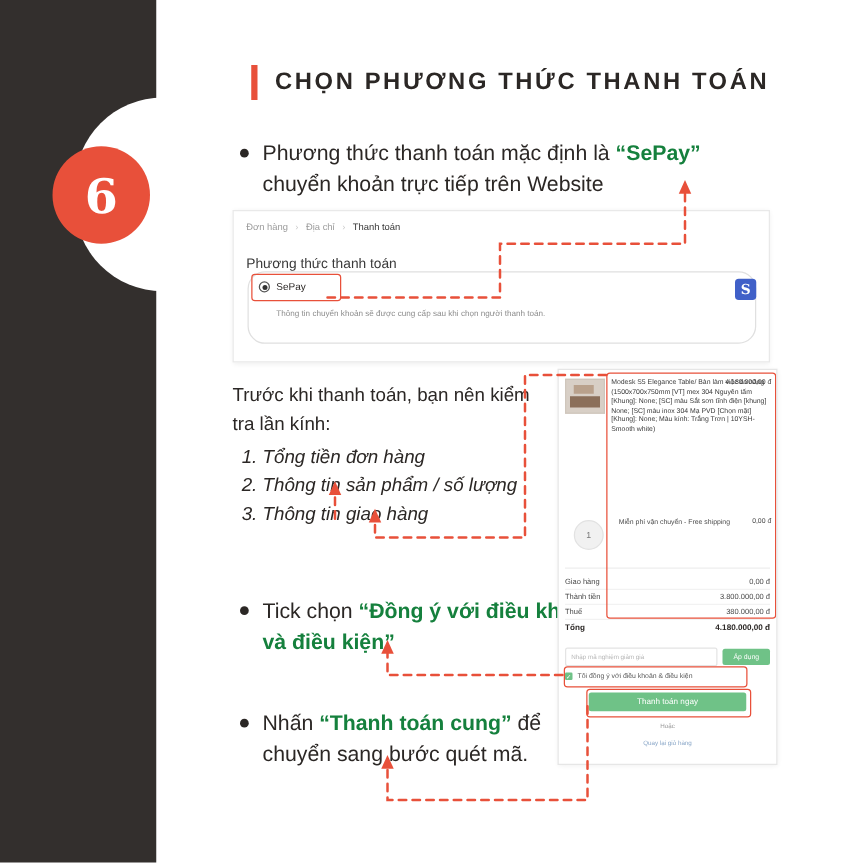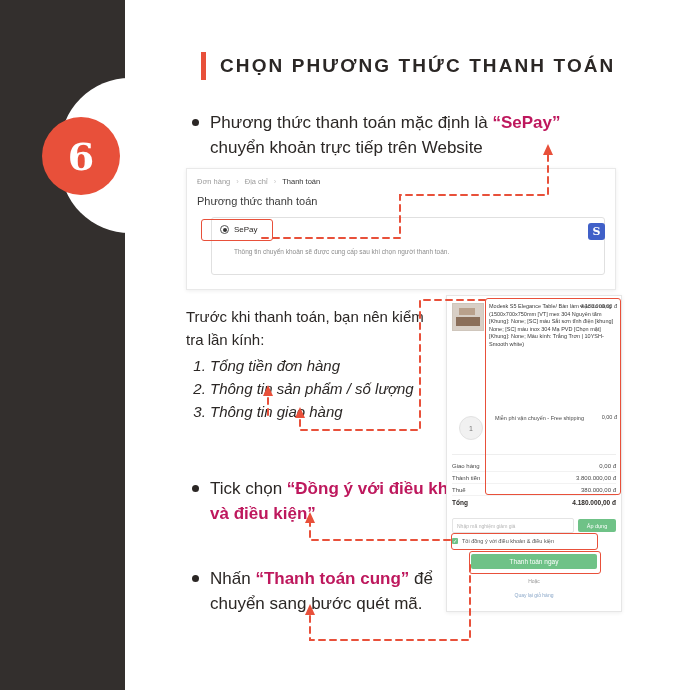--- a/index.html
+++ b/index.html
@@ -88,21 +88,21 @@
     margin-top: 9px;
     margin-right: 11px;
     flex: none;
   }
   .btxt {
     font-size: 17px;
     line-height: 25px;
     color: #2b2725;
   }
   .hl {
-    color: #be185d;
+    color: #15803d;
     font-weight: bold;
   }
   .b1 { left: 192px; top: 110px; width: 420px; }
   .b2 { left: 192px; top: 476px; width: 300px; }
   .b3 { left: 192px; top: 566px; width: 300px; }
 
   .para {
     position: absolute;
     left: 186px;
     top: 305px;
@@ -139,33 +139,33 @@
     left: 10px; top: 8px;
     font-size: 7.5px;
     color: #9b9b9b;
     display: flex;
     gap: 6px;
   }
   .crumbs .c-active { color: #333; }
   .crumbs .sep { color: #c8c8c8; }
   .shot1 h4 {
     position: absolute;
-    left: 10px; top: 26px;
+    left: 10px; top: 36px;
     margin: 0;
     font-size: 11px;
     font-weight: normal;
     color: #3a3a3a;
   }
   .pay-box {
     position: absolute;
-    left: 24px; top: 48px;
+    left: 11px; top: 48px;
     right: 10px;
     height: 56px;
     border: 1px solid #e0e0e0;
-    border-radius: 3px;
+    border-radius: 14px;
     background: #fff;
   }
   .pay-row {
     position: absolute;
     left: 8px; top: 7px;
     display: flex;
     align-items: center;
     gap: 5px;
   }
   .radio {

